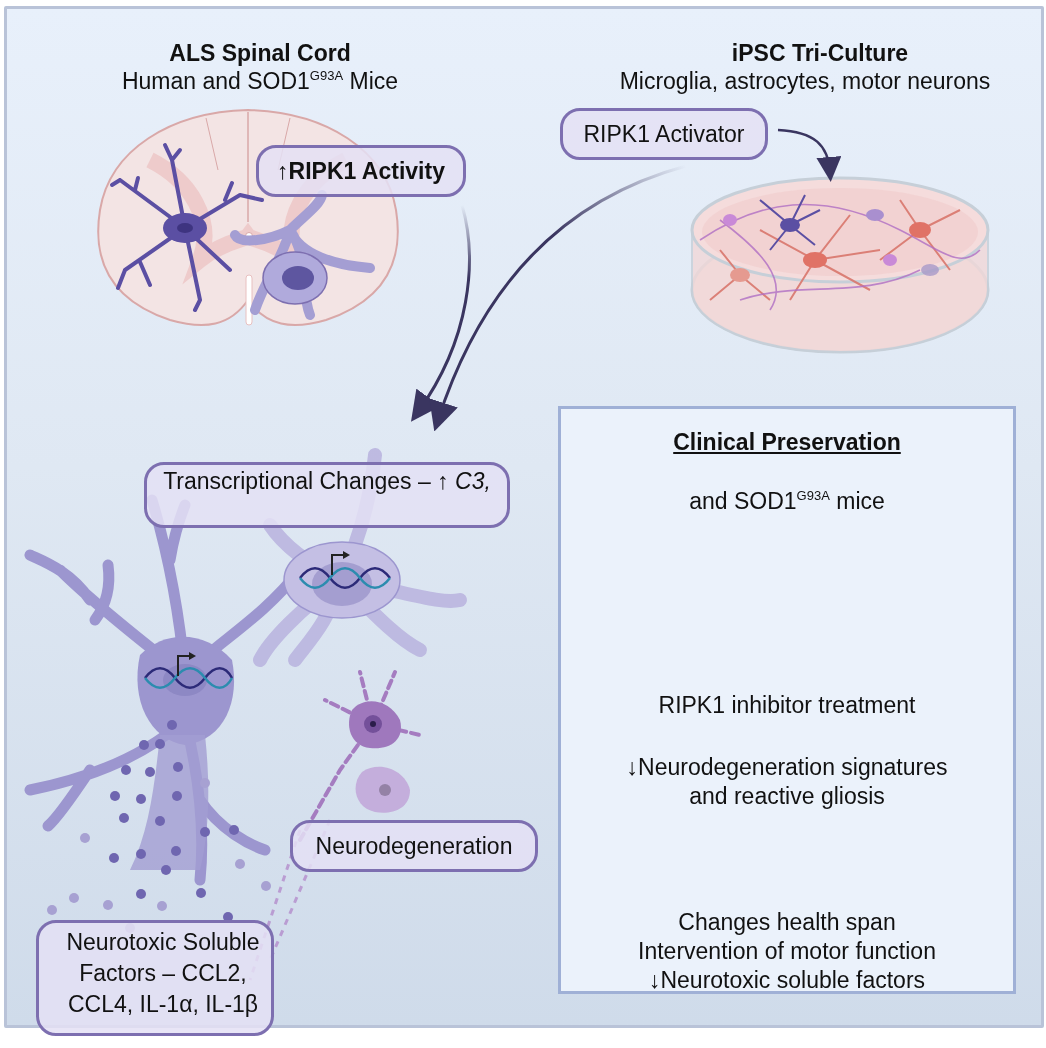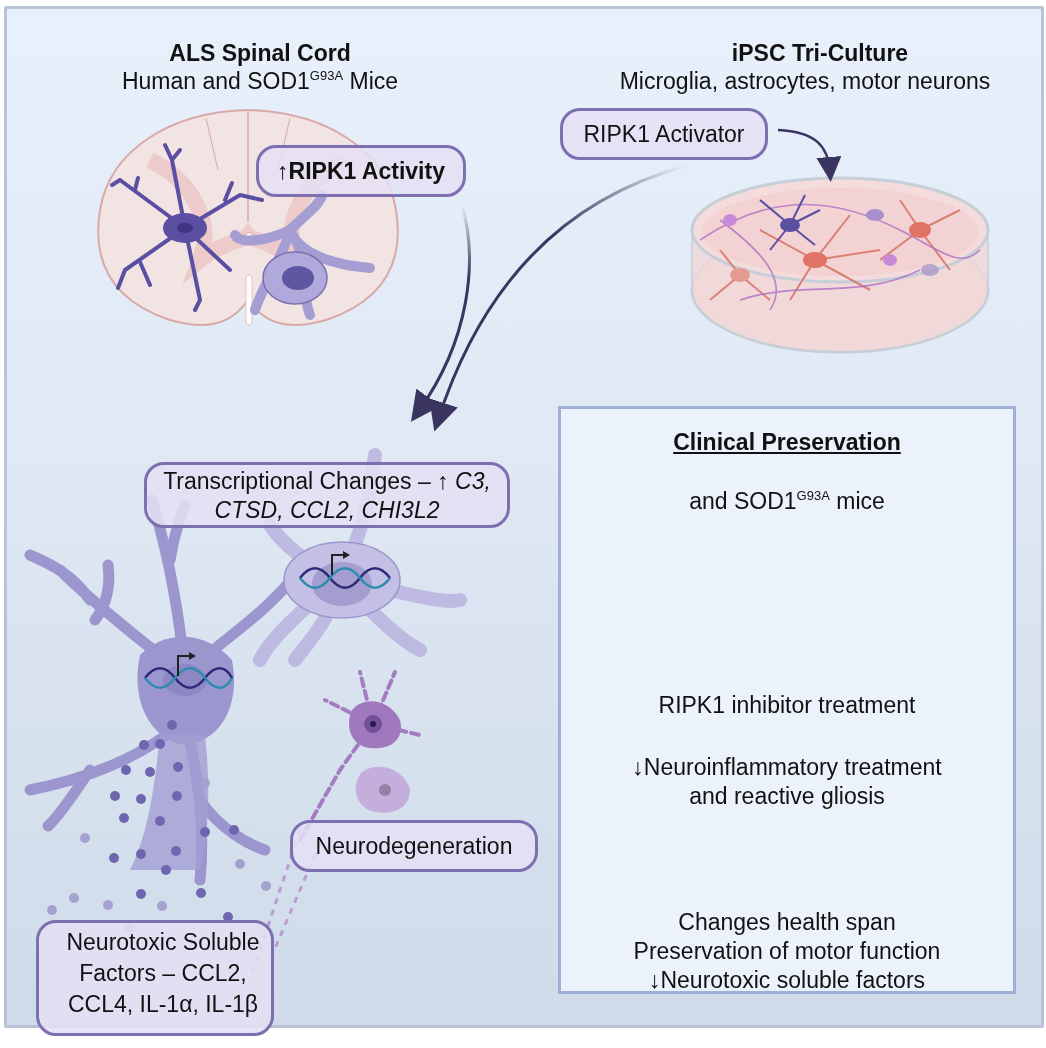--- a/index.html
+++ b/index.html
@@ -213,33 +213,32 @@
 
 <div class="pill" style="left:256px; top:145px; width:210px; height:52px; line-height:46px;font-weight:bold;">↑RIPK1 Activity</div>
 
 <div class="abs title-bold" style="left:600px; top:40px; width:440px;">iPSC Tri-Culture</div>
 <div class="abs subtitle" style="left:570px; top:68px; width:470px;">Microglia, astrocytes, motor neurons</div>
 
 <div class="pill" style="left:560px; top:108px; width:208px; height:52px; line-height:46px;">RIPK1 Activator</div>
 
 <div class="pill" style="left:144px; top:462px; width:366px; height:66px; line-height:29px; padding-top:2px;">
   <span>Transcriptional Changes – ↑ </span><em>C3,</em><br>
-  <em>CTSD, CCL2, CHI3L2</em>
 </div>
 
 <div class="pill" style="left:290px; top:820px; width:248px; height:52px; line-height:46px;">Neurodegeneration</div>
 
 <div class="pill" style="left:36px; top:920px; width:238px; height:116px; line-height:31px; padding-top:4px;padding-left:16px;">
   <div>Neurotoxic Soluble</div>
   <div>Factors – CCL2,</div>
   <div>CCL4, IL-1α, IL-1β</div>
 </div>
 
 <div class="clinical">
   <div class="line underline" style="top:20px;">Clinical Preservation</div>
   <div class="line" style="top:79px;"><span>and SOD1</span><sup>G93A</sup><span> mice</span></div>
   <div class="line" style="top:235px;margin-top:48px;">RIPK1 inhibitor treatment</div>
-  <div class="line" style="top:345px;">↓Neuroinflammatory treatment</div>
+  <div class="line" style="top:345px;">↓Neurodegeneration signatures</div>
   <div class="line" style="top:374px;">and reactive gliosis</div>
   <div class="line" style="top:500px;">Changes health span</div>
-  <div class="line" style="top:529px;">Preservation of motor function</div>
+  <div class="line" style="top:529px;">Intervention of motor function</div>
   <div class="line" style="top:558px;">↓Neurotoxic soluble factors</div>
 </div>
 
 </body></html>

